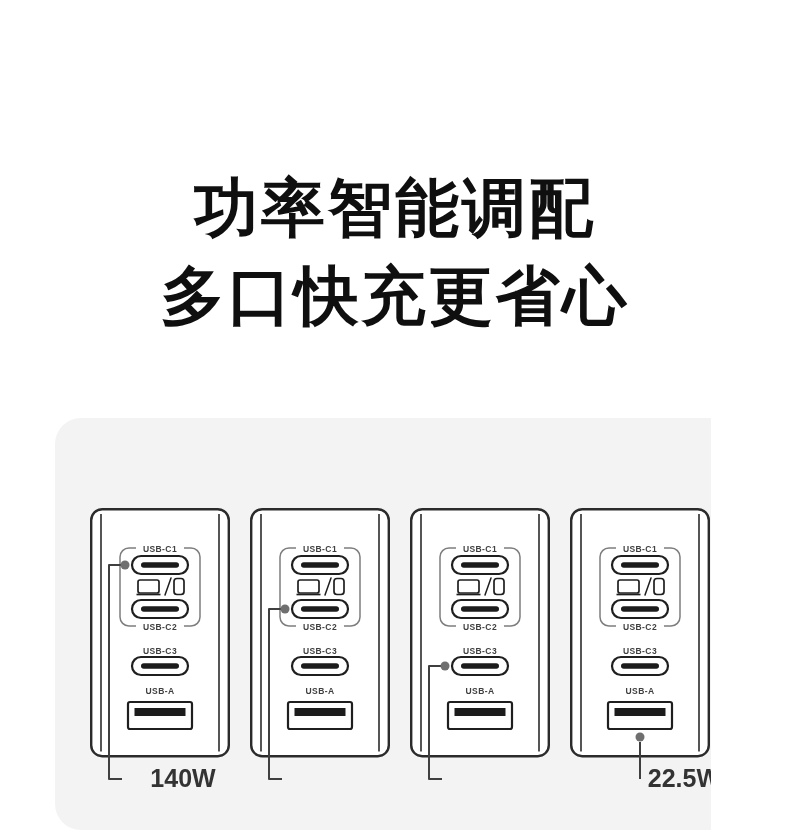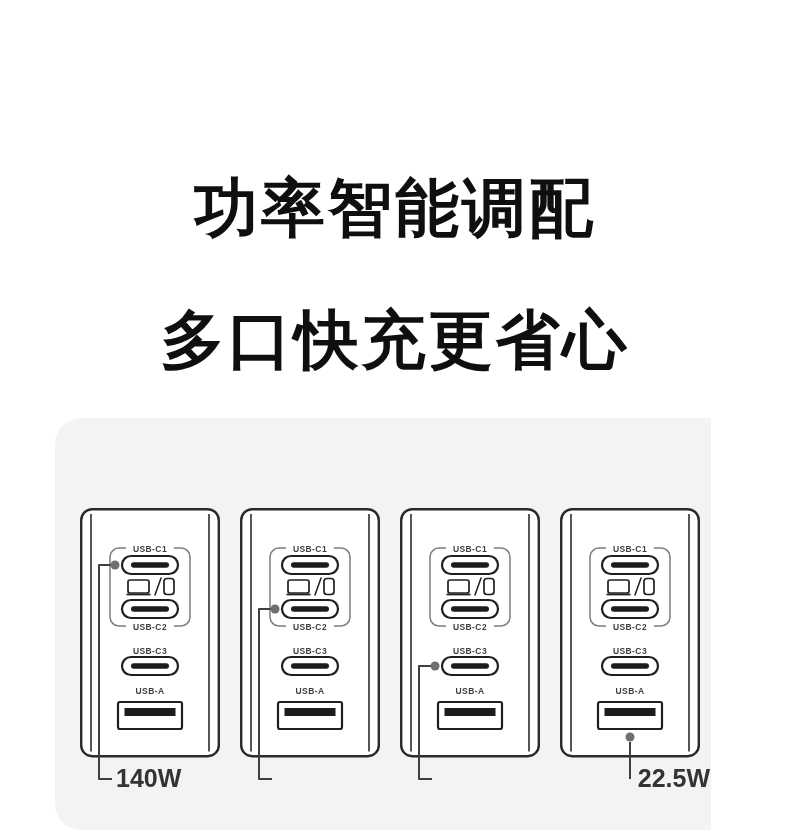--- a/index.html
+++ b/index.html
@@ -6,41 +6,41 @@
   .page{
     position:relative;width:711px;height:835px;background:#ffffff;
     font-family:"Liberation Sans",sans-serif;overflow:hidden;
   }
   .title{
     position:absolute;left:0;width:790px;text-align:center;
     font-weight:900;font-size:64px;line-height:1;color:#0f0f0f;
     letter-spacing:3px;margin:0;white-space:nowrap;
   }
   .title.line1{top:176px;}
-  .title.line2{top:264px;margin-top:44px;}
+  .title.line2{top:264px;}
   .card{
     position:absolute;left:55px;top:418px;width:680px;height:412px;
     background:#f3f3f4;border-radius:26px;
   }
   .card-label{
     position:absolute;left:30px;top:18px;
     font-size:27px;color:#3c3c3c;letter-spacing:2px;
   }
   .chargers{
-    position:absolute;left:15px;top:90px;width:640px;height:300px;
+    position:absolute;left:25px;top:90px;width:640px;height:300px;
     display:flex;
   }
   .charger-cell{position:relative;width:160px;height:300px;flex:0 0 160px;}
   .charger-cell svg{position:absolute;left:0;top:0;}
   .watt{
     position:absolute;top:255px;left:0;width:160px;
     font-size:25px;font-weight:bold;color:#333333;line-height:1.2;
     white-space:nowrap;
   }
-  .watt.left{padding-left:46px;box-sizing:border-box;text-align:left;}
+  .watt.left{padding-left:46px;box-sizing:border-box;text-align:center;}
   .watt.center{text-align:right;}
 </style>
 </head>
 <body>
 
 <div class="page">
 
   <h1 class="title line1">功率智能调配</h1>
   <h1 class="title line2">多口快充更省心</h1>
 

